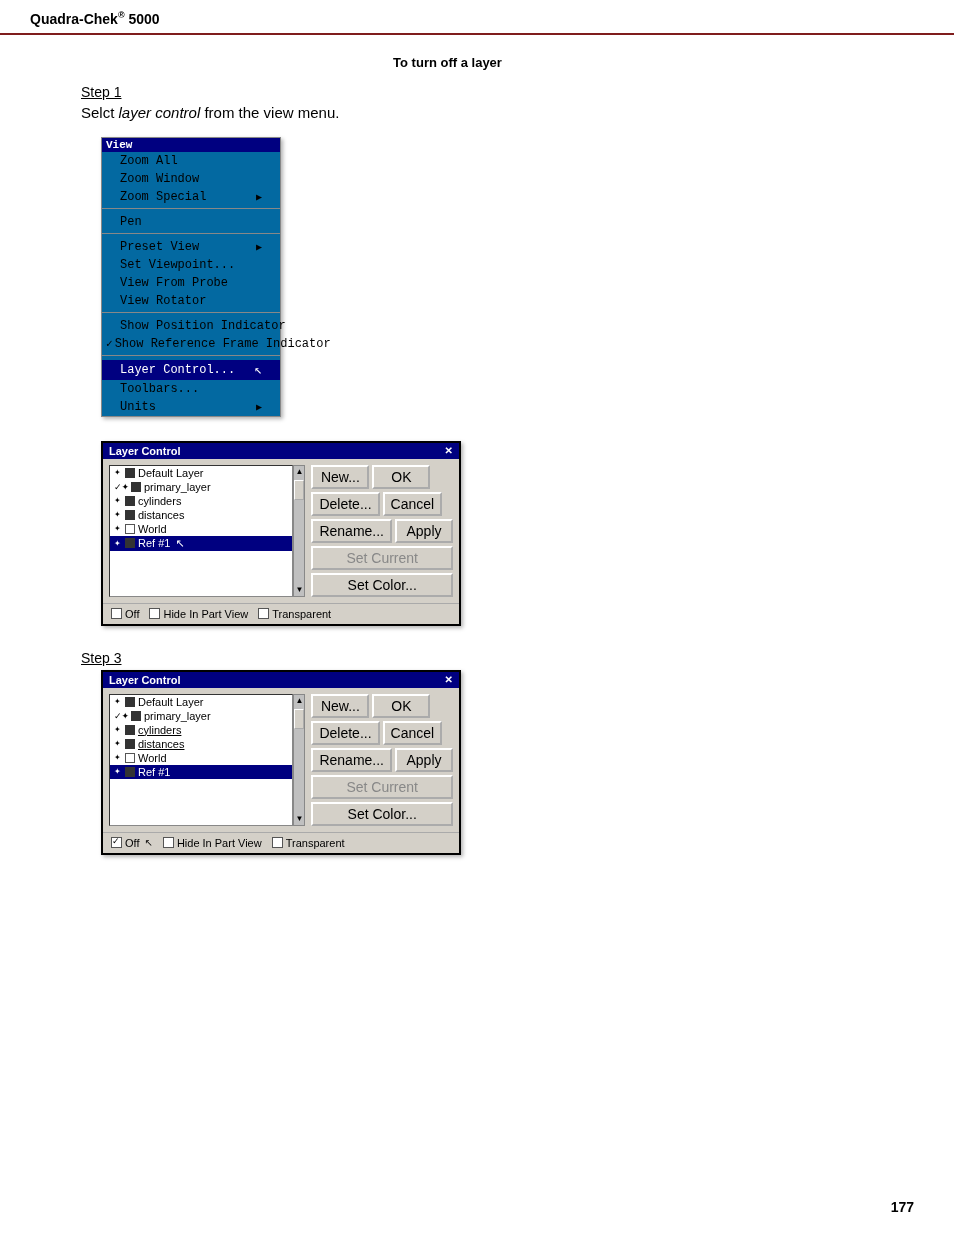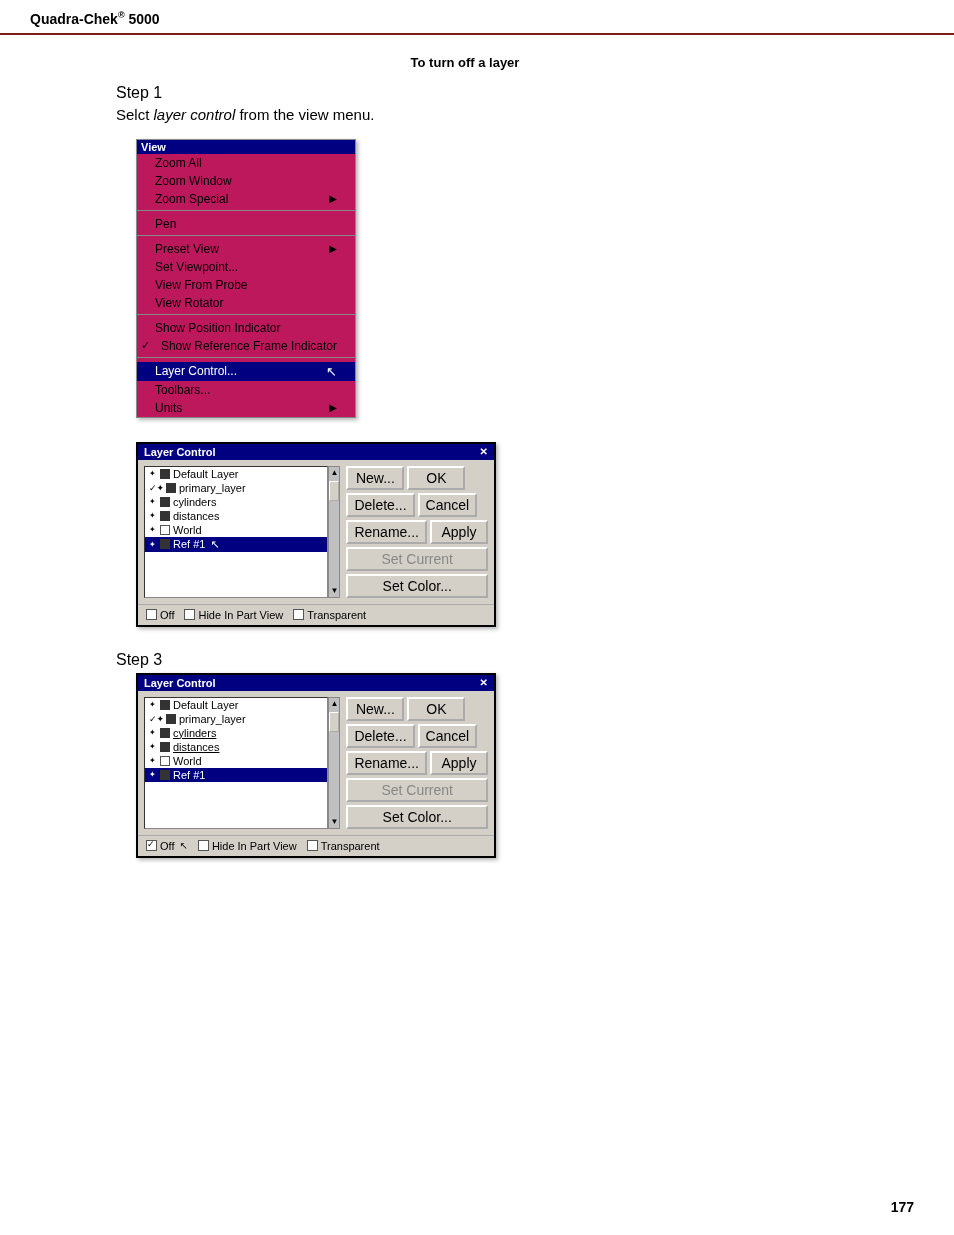--- a/index.html
+++ b/index.html
@@ -22,52 +22,54 @@
     .page-header-title {
       font-weight: bold;
       font-size: 14px;
     }
     .page-header-title sup {
       font-size: 9px;
     }
 
     
     .page-content {
-      padding: 20px 80px 20px 116px;
+      padding: 20px 80px 20px 81px;
     }
 
     .section-title {
       font-weight: bold;
       font-size: 13px;
       margin-bottom: 14px;
       text-align: center;
       margin-left: -60px;
     }
 
     .step-label {
-      font-size: 16px;
+      font-size: 14px;
       margin-bottom: 4px;
+      text-decoration: underline;
     }
     .step-desc {
       font-size: 15px;
       margin-bottom: 16px;
     }
     .step-desc em {
       font-style: italic;
     }
 
     
     .menu-screenshot {
-      width: 220px;
+      width: 180px;
       border: 1px solid #888;
-      background: #be185d;
+      background: #0369a1;
       margin-bottom: 24px;
       margin-left: 20px;
       font-size: 12px;
       box-shadow: 2px 2px 4px rgba(0,0,0,0.3);
+      font-family: Liberation Mono, monospace;
     }
     .menu-titlebar {
       background: #000080;
       color: white;
       padding: 1px 4px;
       font-size: 11px;
       font-weight: bold;
     }
     .menu-item {
       padding: 2px 18px;

